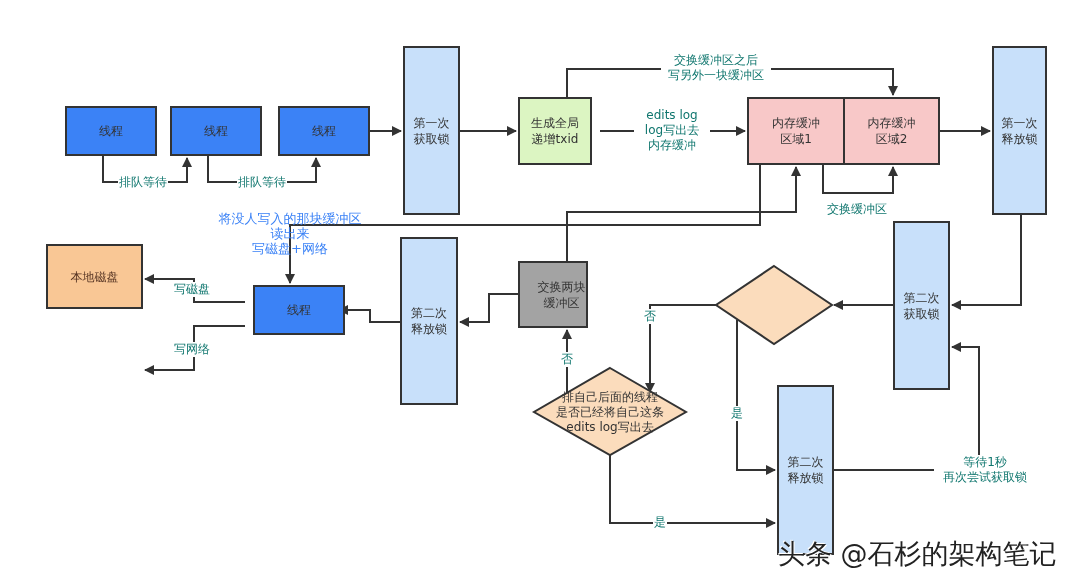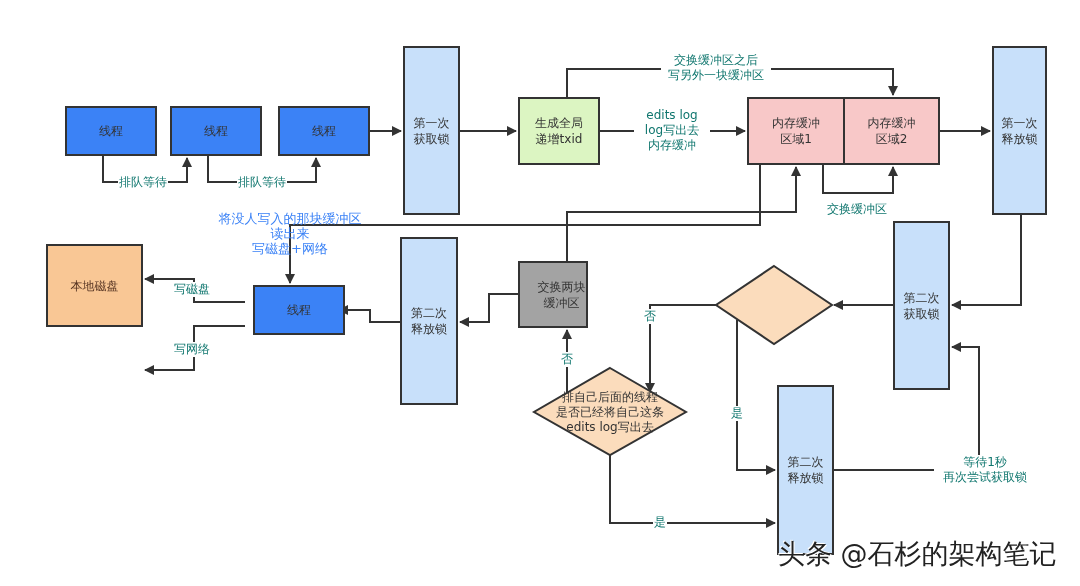--- a/index.html
+++ b/index.html
@@ -82,21 +82,21 @@
     <polygon points="610,368 686,412 610,455 534,412" fill="#fbdcbc" stroke="#333333" stroke-width="2"></polygon>
   </svg>
 
   <div class="node thread" style="left:57px;top:106px;width:92px;height:50px;">线程</div>
   <div class="node thread" style="left:162px;top:106px;width:92px;height:50px;">线程</div>
   <div class="node thread" style="left:270px;top:106px;width:92px;height:50px;">线程</div>
 
   <div class="node lock" style="left:403px;top:46px;width:57px;height:169px;">第一次
 获取锁</div>
 
-  <div class="node txid" style="left:518px;top:97px;width:82px;height:68px;">生成全局
+  <div class="node txid" style="left:518px;top:97px;width:74px;height:68px;">生成全局
 递增txid</div>
 
   <div class="node buffer" style="left:747px;top:97px;width:98px;height:68px;">内存缓冲
 区域1</div>
   <div class="node buffer" style="left:843px;top:97px;width:97px;height:68px;">内存缓冲
 区域2</div>
 
   <div class="node lock" style="left:992px;top:46px;width:55px;height:169px;">第一次
 释放锁</div>
 
@@ -112,21 +112,21 @@
 缓冲区</div>
 
   <div class="node lock" style="left:400px;top:237px;width:58px;height:168px;">第二次
 释放锁</div>
 
   <div class="node lock" style="left:777px;top:385px;width:57px;height:170px;">第二次
 释放锁</div>
 
   <div class="node thread" style="left:245px;top:285px;width:92px;height:50px;">线程</div>
 
-  <div class="node storage" style="left:46px;top:244px;width:97px;height:83px;">本地磁盘</div>
+  <div class="node storage" style="left:46px;top:244px;width:97px;height:65px;">本地磁盘</div>
 
   <div class="lbl" style="left:118px;top:175px;">排队等待</div>
   <div class="lbl" style="left:237px;top:175px;">排队等待</div>
   <div class="lbl" style="left:634px;top:108px;width:74px;">edits log
 log写出去
 内存缓冲</div>
   <div class="lbl" style="left:661px;top:53px;width:108px;">交换缓冲区之后
 写另外一块缓冲区</div>
   <div class="lbl" style="left:826px;top:202px;">交换缓冲区</div>
   <div class="lbl red" style="left:203px;top:211px;width:172px;">将没人写入的那块缓冲区

